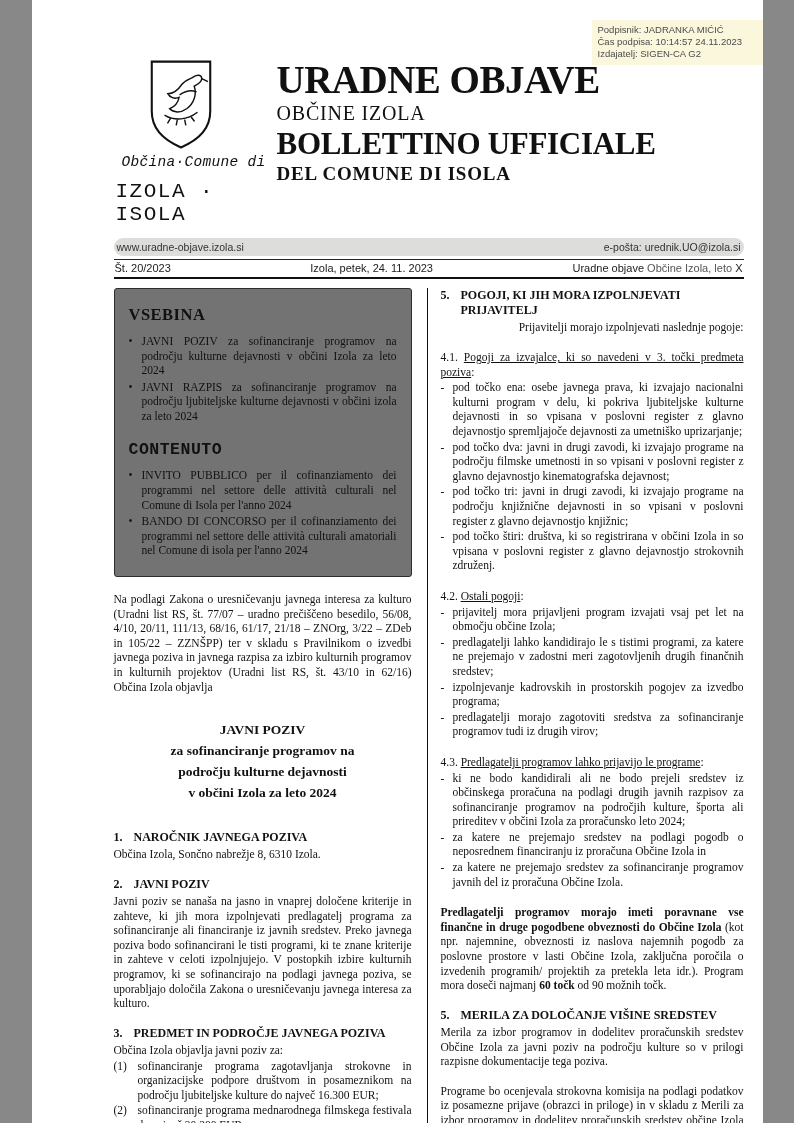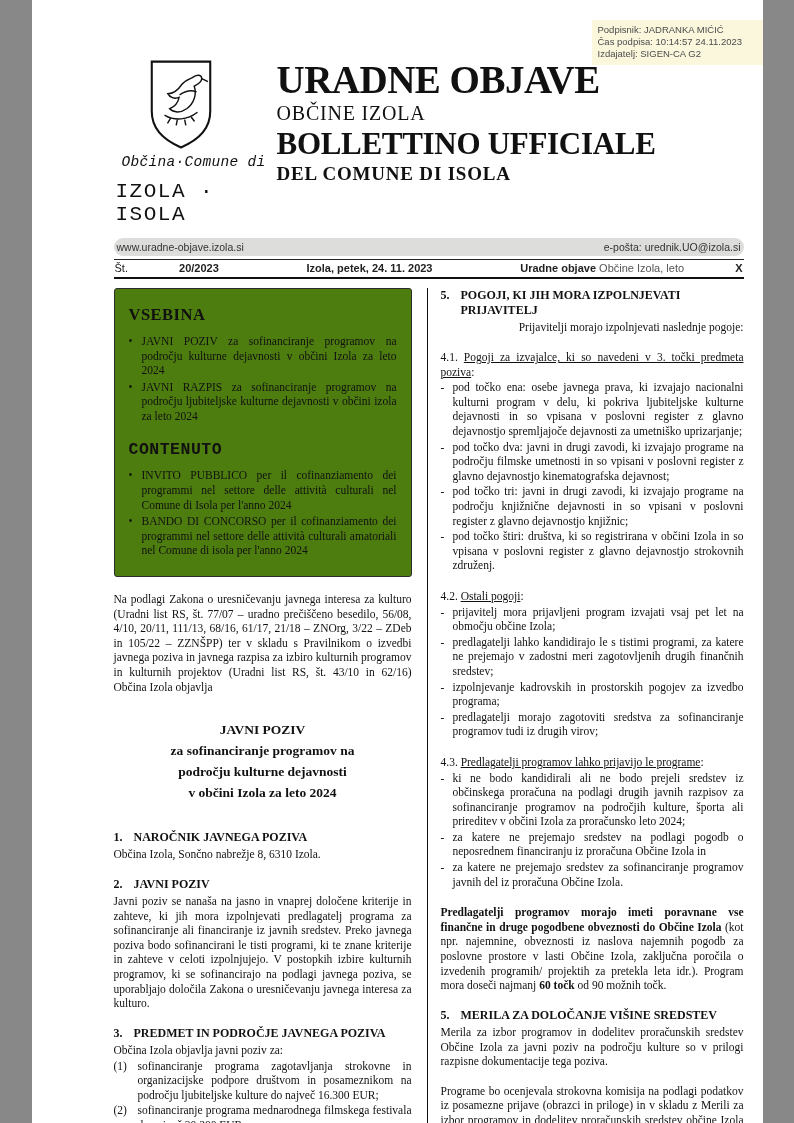--- a/index.html
+++ b/index.html
@@ -37,35 +37,35 @@
     font-family:"Liberation Sans", sans-serif; font-size:10.5px; color:#333;
     padding:0 3px;
     border-radius:9px;
   }
   .issueline {
     margin-top:3px; border-top:1px solid #222; border-bottom:2px solid #111;
     display:flex; justify-content:space-between; align-items:center;
     font-family:"Liberation Sans", sans-serif; font-size:11px; color:#222;
     padding:2px 1px 3px 1px;
   }
-  .issueline .b { font-weight:bold;margin-left:48px; }
+  .issueline .b { font-weight:normal; }
   .issueline .soft { color:#555; font-weight:normal; }
 
   
   .columns { display:flex; margin-top:9px; align-items:stretch; }
   .col-left  { width:298px; flex:0 0 298px; }
   .col-divider { width:1px; background:#111; margin:0 13px 0 15px; }
   .col-right { flex:1; }
   .col-left, .col-right {
     font-size:11.5px; line-height:1.27; text-align:justify;
   }
 
   
   .toc-box {
-    background:#4d7c0f; border:1px solid #2d2d2d; border-radius:3px;
+    background:#737373; border:1px solid #2d2d2d; border-radius:3px;
     padding:10px 14px 16px 14px;
   }
   .toc-title { font-weight:bold; font-size:16.5px; letter-spacing:0.5px; margin:6px 0 8px 0; }
   .toc-item { display:flex; margin:2px 0; }
   .toc-item .mk { flex:0 0 13px; }
   .toc-item .tx { flex:1; text-align:justify; }
 
   p.body { margin:0 0 0 0; } .gap-m { height:15px; } .gap-l { height:20px; }
 
   .call-title { text-align:center; font-weight:bold; font-size:13.5px; line-height:1.55; margin:6px 0; }

